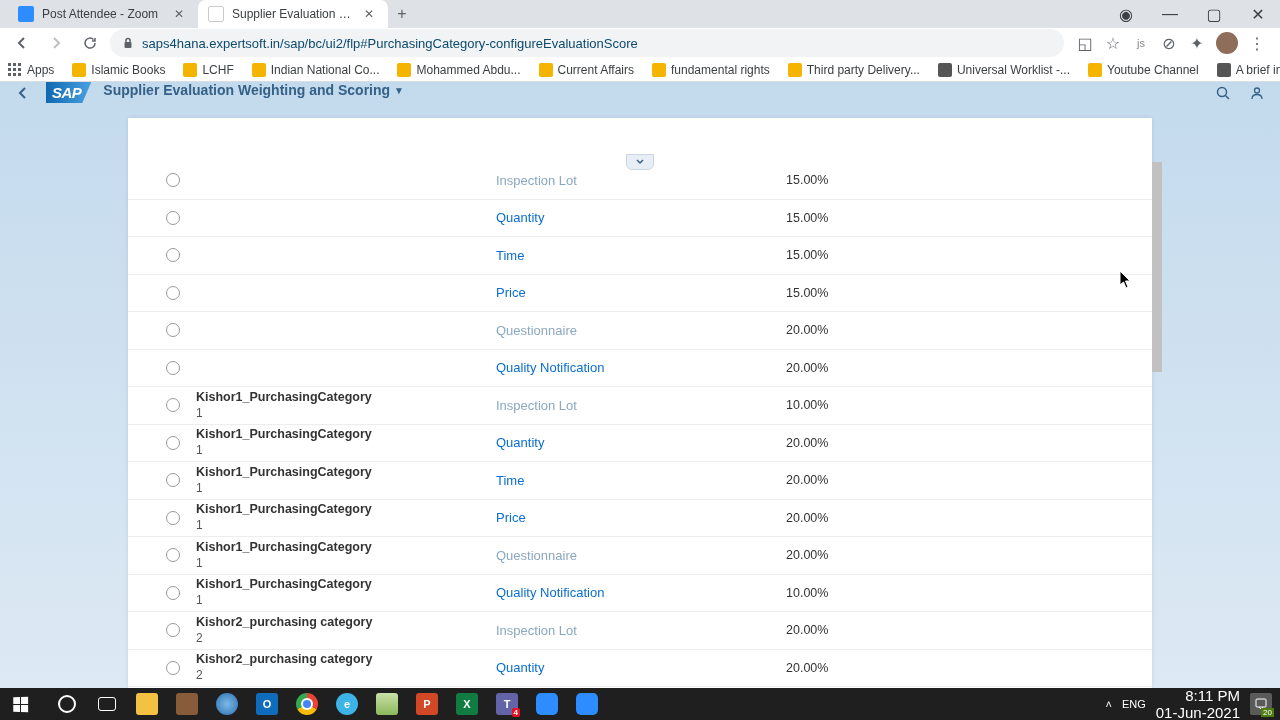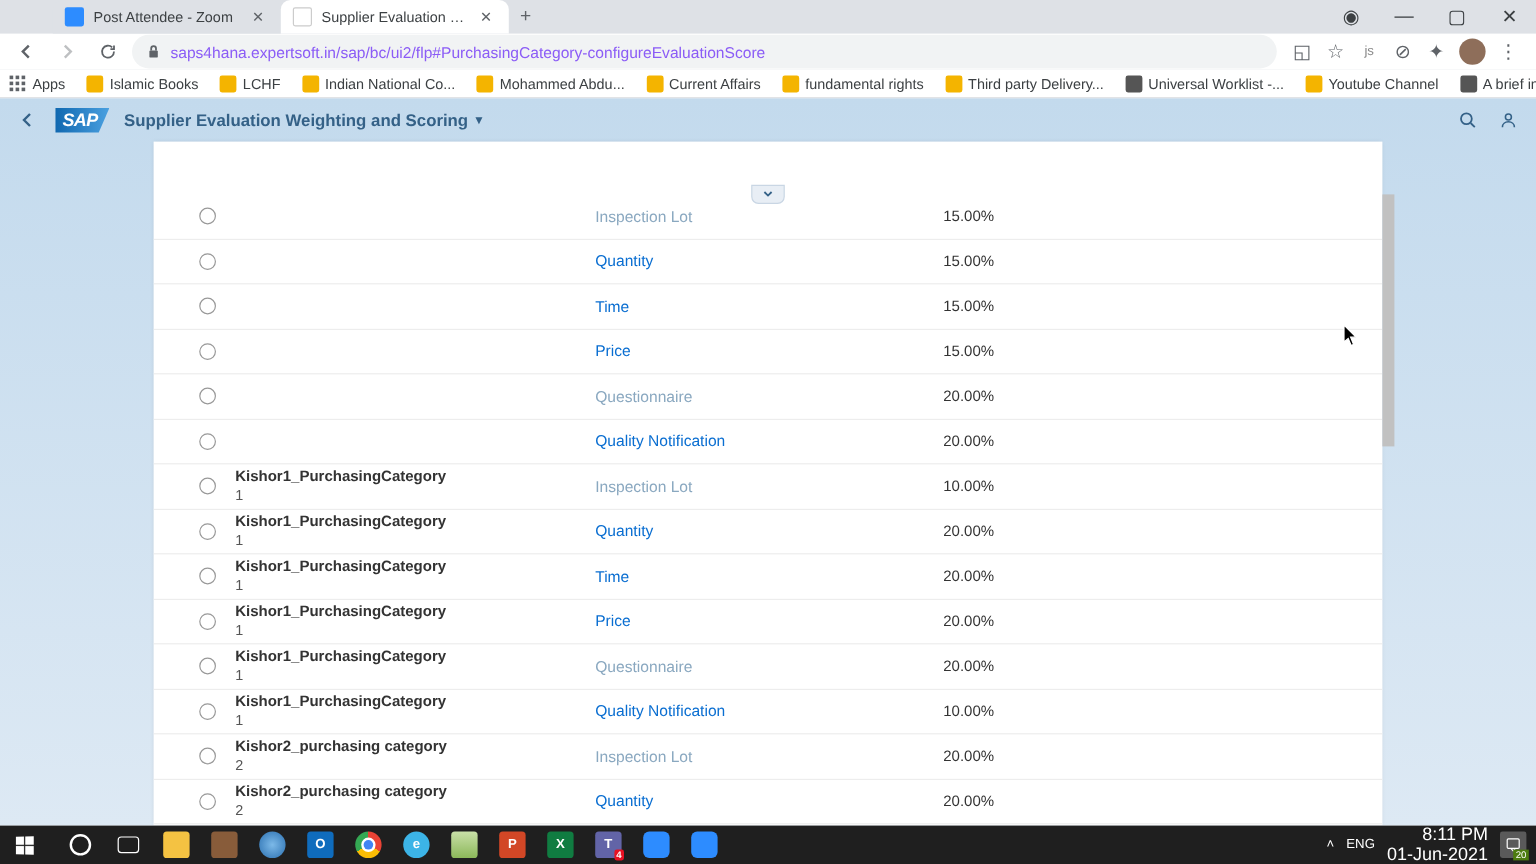--- a/index.html
+++ b/index.html
@@ -1,46 +1,46 @@
 <!DOCTYPE html>
 <html><head>
 <meta charset="utf-8">
 <style>
 * { margin: 0; padding: 0; box-sizing: border-box; font-family: "Segoe UI", Arial, sans-serif; }
 body { width: 1280px; height: 720px; overflow: hidden; background: #fff; position: relative; }
 
 
 .browser-top { background: #dee1e6; height: 82px; }
-.tab-strip { display: flex; align-items: flex-end; height: 28px; padding-left: 8px; margin-left: 36px; }
+.tab-strip { display: flex; align-items: flex-end; height: 28px; padding-left: 8px; }
 .tab { display: flex; align-items: center; height: 28px; padding: 0 10px; font-size: 12px; color: #3c4043; border-top-left-radius: 8px; border-top-right-radius: 8px; width: 190px; position: relative; }
 .tab.inactive { background: #dee1e6; }
 .tab.active { background: #fff; }
 .tab .favicon { width: 16px; height: 16px; margin-right: 8px; border-radius: 2px; flex-shrink: 0; }
 .tab .tab-title { flex: 1; white-space: nowrap; overflow: hidden; text-overflow: ellipsis; }
 .tab .tab-close { width: 14px; height: 14px; margin-left: 6px; color: #5f6368; flex-shrink: 0; }
 .tab-favicon-zoom { background: #2d8cff; border-radius: 3px; }
 .new-tab { width: 28px; height: 28px; display: flex; align-items: center; justify-content: center; color: #5f6368; font-size: 16px; }
 .window-controls { position: absolute; right: 0; top: 0; display: flex; height: 28px; }
 .win-ctrl { width: 44px; height: 28px; display: flex; align-items: center; justify-content: center; color: #3c4043; }
 .addr-row { background: #fff; height: 30px; display: flex; align-items: center; padding: 0 8px; gap: 6px; }
 .nav-btn { width: 28px; height: 28px; display: flex; align-items: center; justify-content: center; color: #5f6368; }
-.addr-bar { flex: 1; display: flex; align-items: center; background: #f1f3f4; border-radius: 14px; height: 28px; padding: 0 12px; font-size: 13px; color: #8b5cf6; gap: 8px; }
+.addr-bar { flex: 1; display: flex; align-items: center; background: #f1f3f4; border-radius: 14px; height: 28px; padding: 0 12px; font-size: 13px; color: #0c4a6e; gap: 8px; }
 .addr-icons { display: flex; gap: 10px; align-items: center; padding: 0 6px; }
 .addr-icon { width: 18px; height: 18px; display: flex; align-items: center; justify-content: center; color: #5f6368; }
 .avatar-circle { width: 22px; height: 22px; border-radius: 50%; background: #8e6e5a; }
 .bookmarks-row { height: 24px; display: flex; align-items: center; padding: 0 8px; gap: 18px; font-size: 12px; color: #3c4043; background: #fff; border-bottom: 1px solid #dadce0; }
 .bm { display: flex; align-items: center; gap: 5px; white-space: nowrap; }
 .bm-icon { width: 14px; height: 14px; background: #f4b400; border-radius: 2px; display: inline-block; }
 .bm-apps-icon { width: 14px; height: 14px; display: grid; grid-template-columns: repeat(3,3px); grid-template-rows: repeat(3,3px); gap: 2px; }
 .bm-apps-icon span { background: #5f6368; }
 .bm-spacer { flex: 1; }
 
 
 .app-area { position: absolute; top: 82px; left: 0; right: 0; bottom: 32px; background: linear-gradient(180deg, #c3daed 0%, #dde9f4 100%); overflow: hidden; }
-.fiori-header { height: 36px; display: flex; align-items: center; padding: 0 12px; gap: 12px; }
+.fiori-header { height: 36px; display: flex; align-items: flex-start; padding: 0 12px; gap: 12px; }
 .fiori-back { width: 22px; height: 22px; display: flex; align-items: center; justify-content: center; color: #346187; }
 .sap-logo { font-weight: 900; font-style: italic; color: #fff; background: linear-gradient(90deg,#1068b0,#4aa0e0); padding: 2px 10px 2px 6px; font-size: 15px; letter-spacing: -0.5px; clip-path: polygon(0 0, 100% 0, 80% 100%, 0 100%); }
 .fiori-title { color: #346187; font-size: 14px; font-weight: 700; display: flex; align-items: center; gap: 4px; }
 .fiori-title .dd { font-size: 10px; }
 .fiori-header-spacer { flex: 1; }
 .fiori-hicon { width: 22px; height: 22px; display: flex; align-items: center; justify-content: center; color: #346187; }
 
 .content-card { background: #fff; margin: 0 128px; height: calc(100% - 36px); position: relative; box-shadow: 0 0 4px rgba(0,0,0,0.1); }
 .variant-row { height: 44px; display: flex; align-items: center; padding: 0 38px; font-size: 18px; color: #333; gap: 8px; border-bottom: 1px solid #eee; }
 .collapse-chip { position: absolute; top: 36px; left: 50%; transform: translateX(-50%); width: 28px; height: 16px; background: #e8eef5; border: 1px solid #c9d6e4; border-radius: 0 0 6px 6px; display: flex; align-items: center; justify-content: center; color: #346187; font-size: 10px; z-index: 2; }

